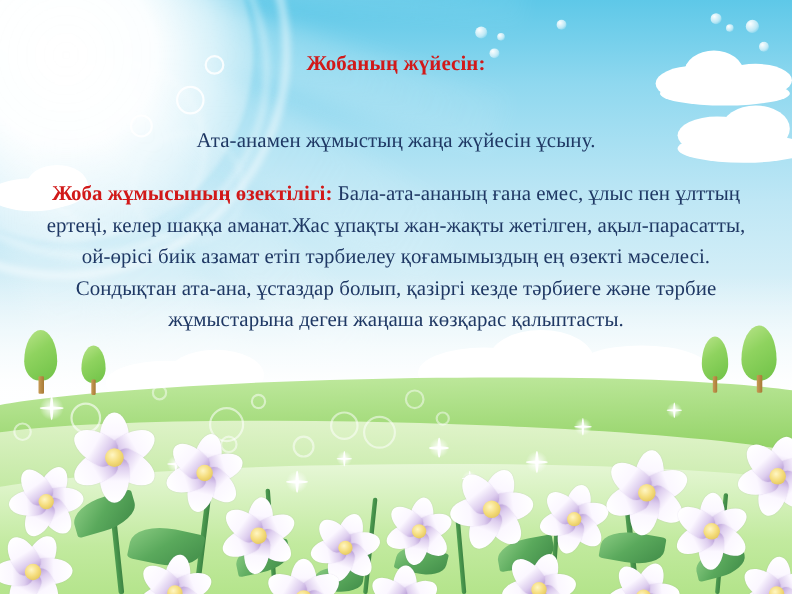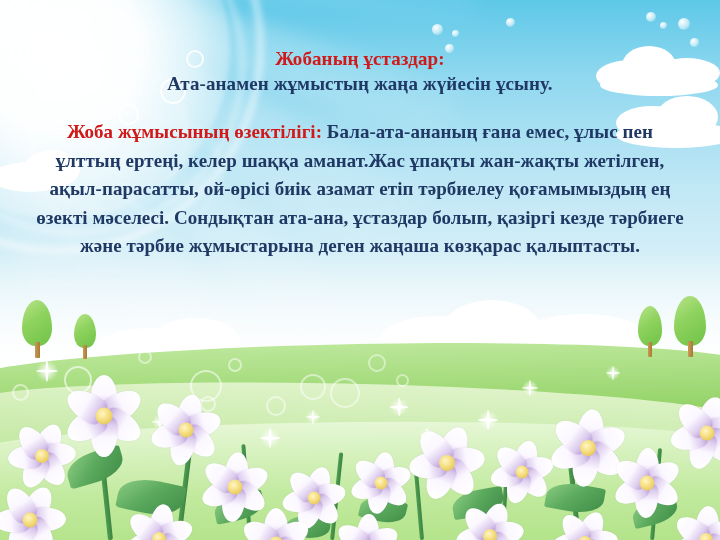--- a/index.html
+++ b/index.html
@@ -185,21 +185,22 @@
     z-index: 60;
     padding: 0 34px;
     box-sizing: border-box;
   }
   .t-red {
     color: #d11919;
     font-weight: bold;
   }
   .t-blue {
     color: #1f3864;
-    font-weight: bold;
+    font-weight: normal;
+    margin-top: 45px;
   }
   .hdr-line {
     font-size: 19px;
     line-height: 25px;
     letter-spacing: 0.1px;
   }
   .spacer { height: 22px; }
   .para {
     font-size: 19px;
     line-height: 28.5px;
@@ -506,21 +507,21 @@
       <div class="petal" style="width:23px;height:34px;transform:translate(-50%,-100%) rotate(65deg);"></div>
       <div class="petal" style="width:23px;height:34px;transform:translate(-50%,-100%) rotate(125deg);"></div>
       <div class="petal" style="width:23px;height:34px;transform:translate(-50%,-100%) rotate(185deg);"></div>
       <div class="petal" style="width:23px;height:34px;transform:translate(-50%,-100%) rotate(245deg);"></div>
       <div class="petal" style="width:23px;height:34px;transform:translate(-50%,-100%) rotate(305deg);"></div>
       <div class="core" style="width:14px;height:14px;"></div>
     </div>
   </div>
 
   <div class="text-block">
-    <div class="hdr-line t-red">Жобаның ұстаздар:</div>
+    <div class="hdr-line t-red">Жобаның жүйесін:</div>
     <div class="hdr-line t-blue">Ата-анамен жұмыстың жаңа жүйесін ұсыну.</div>
 
     <div class="spacer"></div>
 
     <div class="para"><span class="t-red para-lead">Жоба жұмысының өзектілігі:</span><span class="t-blue"> Бала-ата-ананың ғана емес, ұлыс пен ұлттың ертеңі, келер шаққа аманат.Жас ұпақты жан-жақты жетілген, ақыл-парасатты, ой-өрісі биік азамат етіп тәрбиелеу қоғамымыздың ең өзекті мәселесі. Сондықтан ата-ана, ұстаздар болып, қазіргі кезде тәрбиеге және тәрбие жұмыстарына деген жаңаша көзқарас қалыптасты.</span></div>
   </div>
 
 </div>
 
 </body></html>

